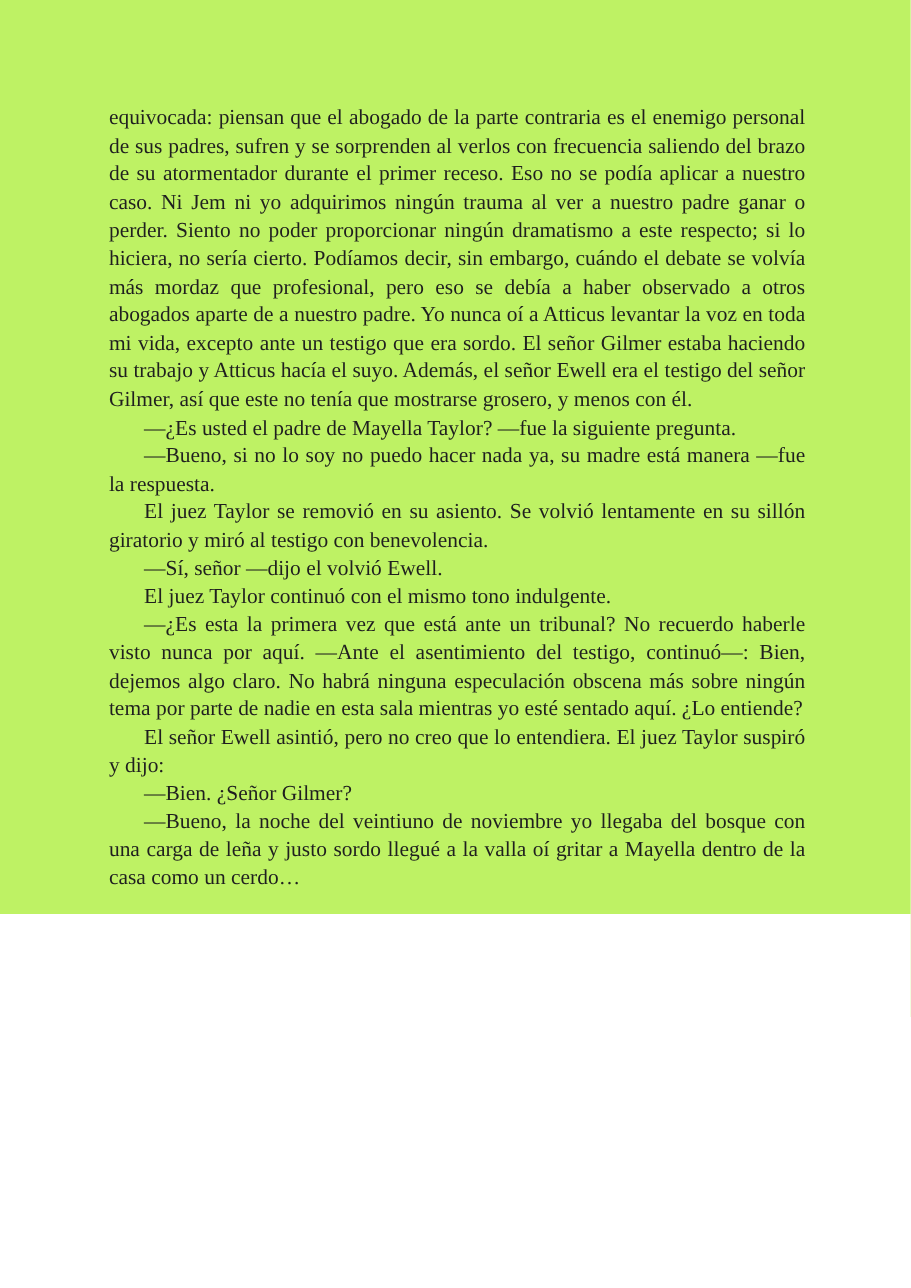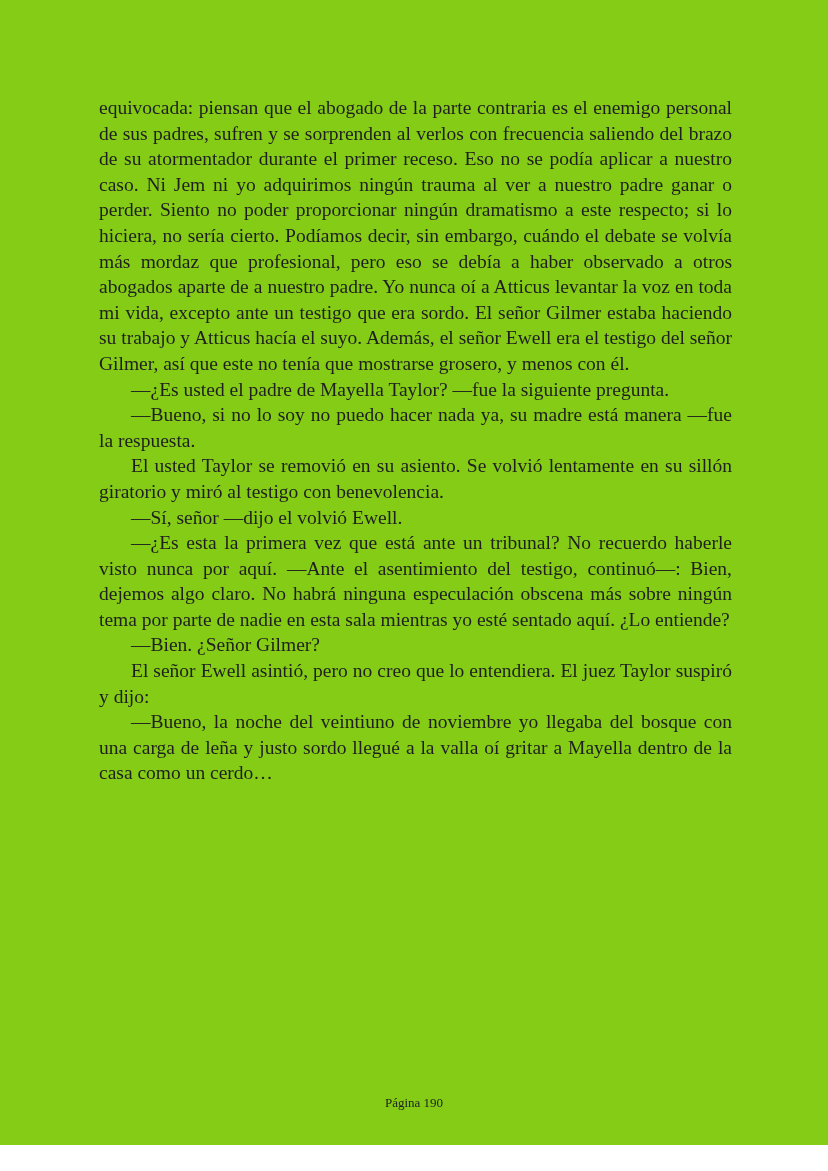--- a/index.html
+++ b/index.html
@@ -3,22 +3,22 @@
 <meta charset="utf-8">
 <style>
   html, body {
     margin: 0;
     padding: 0;
     background: #ffffff;
   }
   .page {
     position: relative;
     width: 828px;
-    height: 1145px;
-    background: #84cc16;
+    height: 831px;
+    background: #bef264;
     overflow: hidden;
     font-family: "Liberation Serif", "DejaVu Serif", serif;
     color: #1f1f1f;
   }
   .text-block {
     position: absolute;
     left: 99px;
     top: 95px;
     width: 633px;
     font-size: 19.5px;
@@ -44,21 +44,22 @@
   }
 </style>
 </head>
 <body>
 
 <div class="page">
   <div class="text-block">
       <p class="para">equivocada: piensan que el abogado de la parte contraria es el enemigo personal de sus padres, sufren y se sorprenden al verlos con frecuencia saliendo del brazo de su atormentador durante el primer receso. Eso no se podía aplicar a nuestro caso. Ni Jem ni yo adquirimos ningún trauma al ver a nuestro padre ganar o perder. Siento no poder proporcionar ningún dramatismo a este respecto; si lo hiciera, no sería cierto. Podíamos decir, sin embargo, cuándo el debate se volvía más mordaz que profesional, pero eso se debía a haber observado a otros abogados aparte de a nuestro padre. Yo nunca oí a Atticus levantar la voz en toda mi vida, excepto ante un testigo que era sordo. El señor Gilmer estaba haciendo su trabajo y Atticus hacía el suyo. Además, el señor Ewell era el testigo del señor Gilmer, así que este no tenía que mostrarse grosero, y menos con él.</p>
       <p class="para indent">—¿Es usted el padre de Mayella Taylor? —fue la siguiente pregunta.</p>
       <p class="para indent">—Bueno, si no lo soy no puedo hacer nada ya, su madre está manera —fue la respuesta.</p>
-      <p class="para indent">El usted Taylor se removió en su asiento. Se volvió lentamente en su sillón giratorio y miró al testigo con benevolencia.</p>
+      <p class="para indent">El juez Taylor se removió en su asiento. Se volvió lentamente en su sillón giratorio y miró al testigo con benevolencia.</p>
       <p class="para indent">—Sí, señor —dijo el volvió Ewell.</p>
+      <p class="para indent">El juez Taylor continuó con el mismo tono indulgente.</p>
       <p class="para indent">—¿Es esta la primera vez que está ante un tribunal? No recuerdo haberle visto nunca por aquí. —Ante el asentimiento del testigo, continuó—: Bien, dejemos algo claro. No habrá ninguna especulación obscena más sobre ningún tema por parte de nadie en esta sala mientras yo esté sentado aquí. ¿Lo entiende?</p>
+      <p class="para indent">El señor Ewell asintió, pero no creo que lo entendiera. El juez Taylor suspiró y dijo:</p>
       <p class="para indent">—Bien. ¿Señor Gilmer?</p>
-      <p class="para indent">El señor Ewell asintió, pero no creo que lo entendiera. El juez Taylor suspiró y dijo:</p>
       <p class="para indent">—Bueno, la noche del veintiuno de noviembre yo llegaba del bosque con una carga de leña y justo sordo llegué a la valla oí gritar a Mayella dentro de la casa como un cerdo…</p>
     </div>
   <div class="footer">Página 190</div>
 </div>
 
 </body></html>

